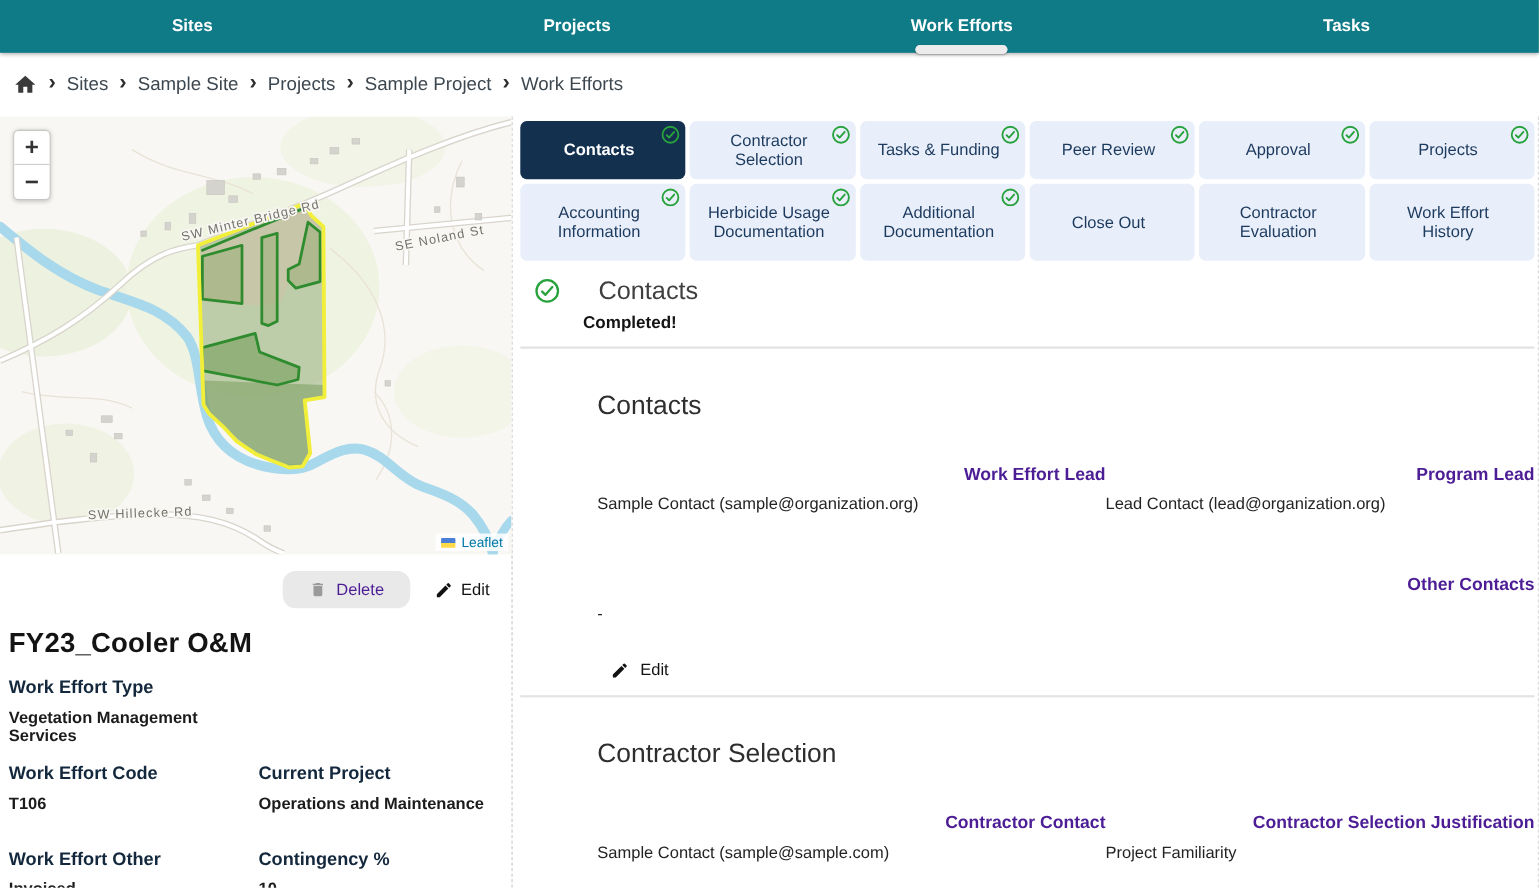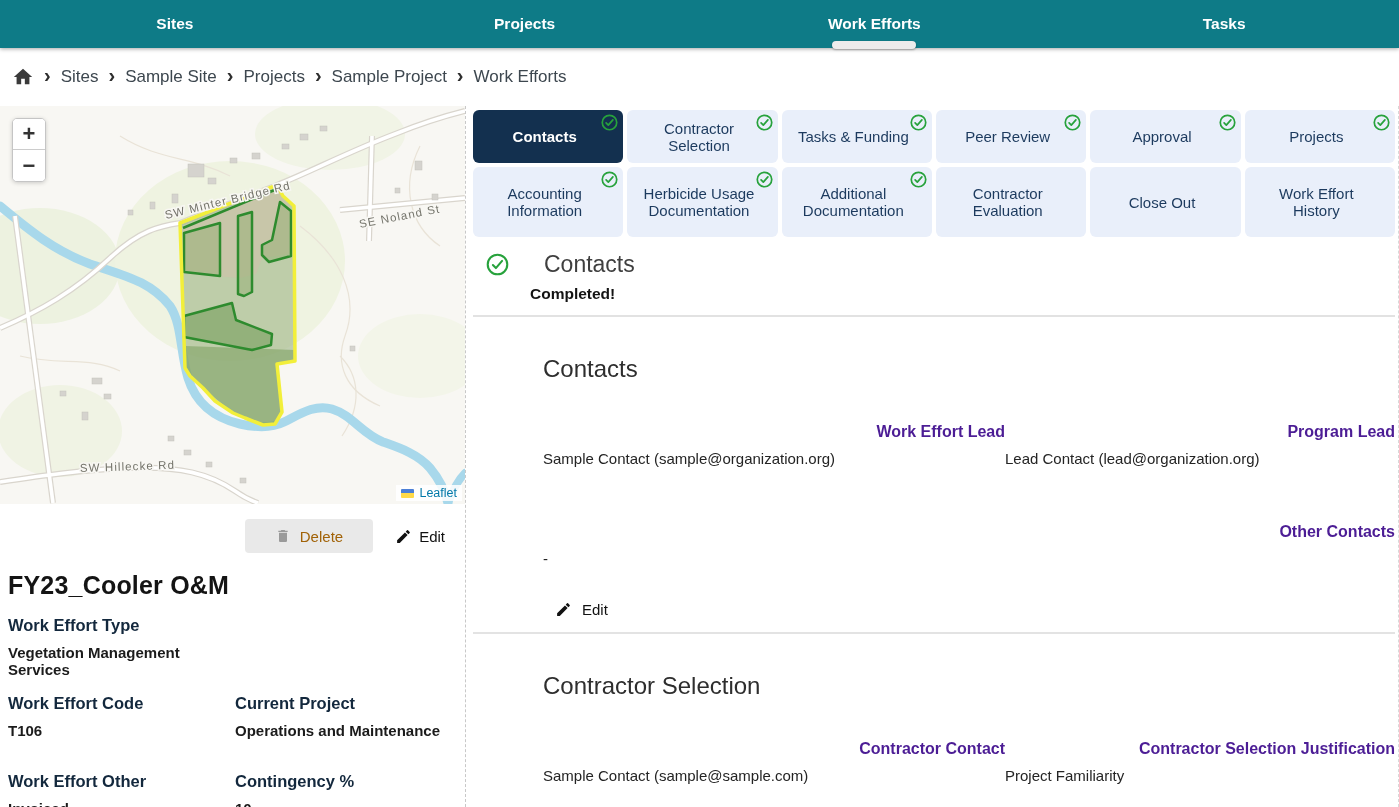--- a/index.html
+++ b/index.html
@@ -41,21 +41,21 @@
     align-items:center; cursor:pointer; }
   .flag { width:13px; height:9px; background:linear-gradient(#4b7fd6 50%, #ffd948 50%);
     border-radius:1px; }
   .street-label { font-size:11.5px; letter-spacing:1.1px; fill:#73736a;
     paint-order:stroke; stroke:#f8f7f3; stroke-width:3px; }
 
   
   .btnrow { display:flex; justify-content:flex-end; align-items:center; gap:22px;
     margin:15px 20px 0 0; }
   .delete-btn { display:flex; gap:9px; align-items:center; background:#e9e9e9;
-    border:none; border-radius:4px; padding:8px 30px; color:#a16207; font-size:15px;
+    border:none; border-radius:12px; padding:8px 24px; color:#4c1d95; font-size:15px;
     cursor:default; }
   .delete-btn svg { width:16px; height:18px; fill:#9a9a9a; }
   .edit-btn { display:flex; gap:7px; align-items:center; background:none; border:none;
     color:#111; font-size:15px; cursor:pointer; }
   .edit-btn svg, .edit-link svg { width:17px; height:17px; fill:#111; }
   .we-title { font-size:25px; color:#141414; margin:18px 0 0 8px; font-weight:700;
     letter-spacing:.2px; }
   .fields { margin:0 0 0 8px; }
   .frow { display:grid; grid-template-columns:227px 1fr; }
   .flabel { font-size:16.5px; font-weight:700; color:#13283d; margin-top:16px; }
@@ -334,24 +334,24 @@
           </svg>
       </div>
       <div class="tab">
         <span>Additional Documentation</span>
         <svg class="chk" viewBox="0 0 20 20">
             <circle cx="10" cy="10" r="8.5" fill="none" stroke="#27a23c" stroke-width="2"></circle>
             <path d="M6 10.5l2.6 2.6 5.4-6.2" fill="none" stroke="#27a23c" stroke-width="2" stroke-linecap="round" stroke-linejoin="round"></path>
           </svg>
       </div>
       <div class="tab">
+        <span>Close Out</span>
+      </div>
+      <div class="tab">
         <span>Contractor Evaluation</span>
-      </div>
-      <div class="tab">
-        <span>Close Out</span>
       </div>
       <div class="tab">
         <span>Work Effort History</span>
       </div>
     </div>
 
     <div class="status-panel">
       <div class="status-head">
         <svg class="status-icon" viewBox="0 0 20 20">
             <circle cx="10" cy="10" r="8.5" fill="none" stroke="#27a23c" stroke-width="1.8"></circle>

